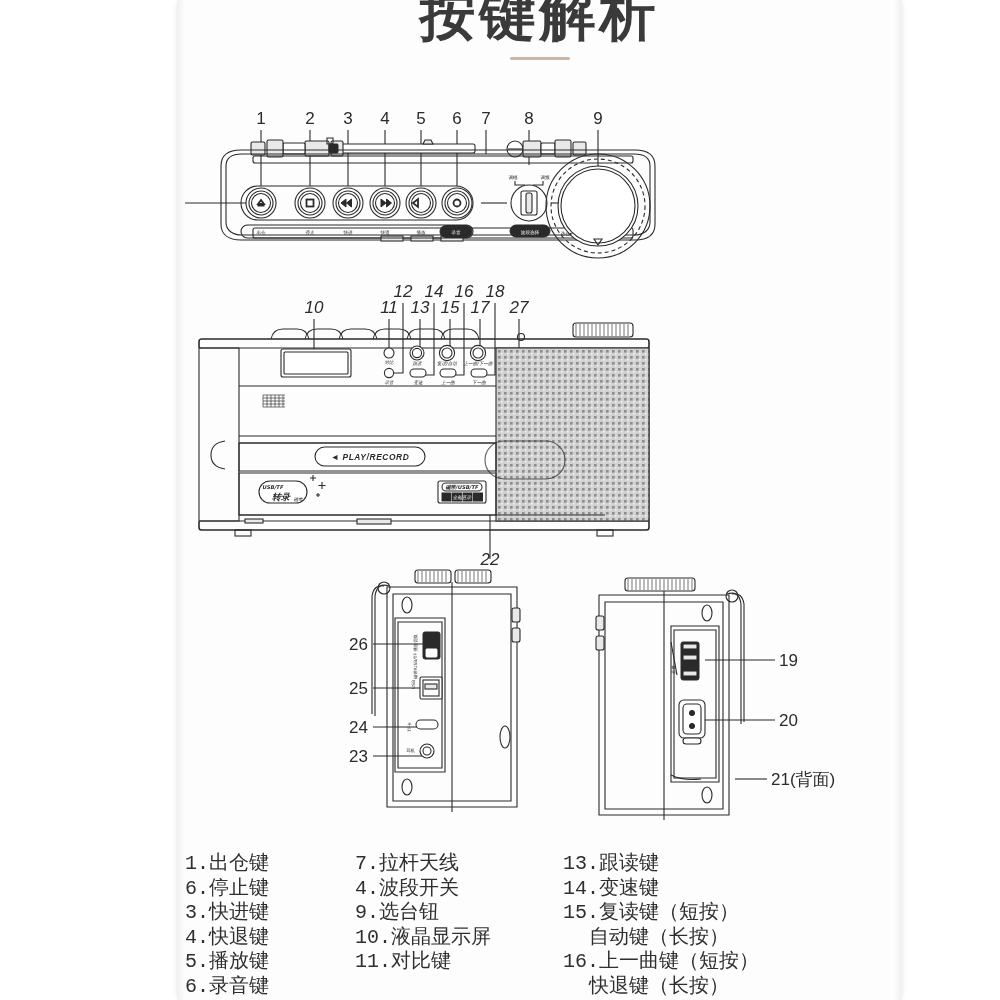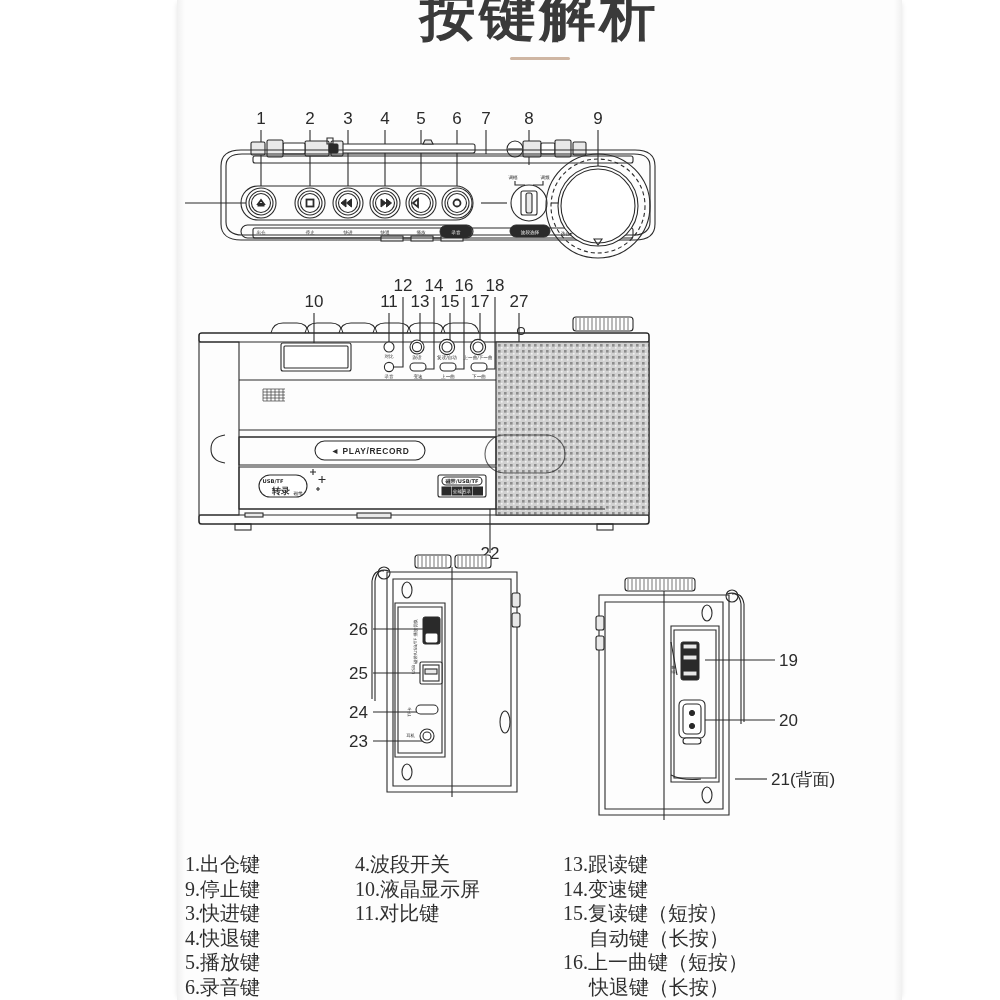--- a/index.html
+++ b/index.html
@@ -81,21 +81,21 @@
   
   #legend {
     position:absolute; left:0; top:852px; width:725px; height:148px;
     overflow:hidden;
   }
   .legcols { display:flex; gap:0; padding-left:8px; }
   .legcol { width:170px; }
   .legcol.c2 { width:208px; }
   .legcol.c3 { width:240px; }
   .legrow {
-    font-family:Liberation Serif, serif;
+    font-family:Liberation Mono, monospace;
     font-size:20px; color:#2f2f2f; line-height:24.5px;
     white-space:nowrap;
   }
   .legrow.ind { padding-left:26px; }
 </style>
 </head>
 <body>
 
 <div id="page">
   <div id="panel">
@@ -234,21 +234,21 @@
           <circle class="ln" cx="413" cy="98" r="52"></circle>
           <circle class="ln" cx="413" cy="98" r="47" stroke-dasharray="4 3" stroke-width="5"></circle>
           <circle class="fillW" cx="413" cy="98" r="40"></circle>
           <circle class="ln" cx="413" cy="98" r="37"></circle>
           <path class="ln" d="M409 131 h8 l-4 6 z" fill="#fff"></path>
           <text class="minilbl" x="382" y="127" text-anchor="middle">选台►</text>
         </g>
       </svg>
     </div>
 
-    <div class="fig" style="left:8px; top:277px; width:710px; height:285px;">
+    <div class="fig" style="left:8px; top:283px; width:710px; height:285px;font-style:italic;">
       <svg width="710" height="285" viewBox="0 0 710 285">
 
         <g>
           <text class="numtxt" x="129" y="30" text-anchor="middle">10</text>
           <text class="numtxt" x="204" y="30" text-anchor="middle">11</text>
           <text class="numtxt" x="218" y="14" text-anchor="middle">12</text>
           <text class="numtxt" x="235" y="30" text-anchor="middle">13</text>
           <text class="numtxt" x="249" y="14" text-anchor="middle">14</text>
           <text class="numtxt" x="265" y="30" text-anchor="middle">15</text>
           <text class="numtxt" x="279" y="14" text-anchor="middle">16</text>
@@ -389,21 +389,21 @@
             <rect class="fillD" x="278" y="210" width="9" height="8"></rect>
             <rect class="fillD" x="288.5" y="210" width="9" height="8"></rect>
             <text class="minilblW" x="277" y="216.4" text-anchor="middle">全能直录</text>
           </g>
           <rect class="fillG" x="172" y="236" width="34" height="5"></rect>
           <rect class="fillG" x="60" y="236" width="18" height="4"></rect>
         </g>
       </svg>
     </div>
 
-    <div class="fig" style="left:150px; top:547px; width:260px; height:265px;">
+    <div class="fig" style="left:150px; top:562px; width:260px; height:265px;">
       <svg width="260" height="265" viewBox="0 0 260 265">
 
         <g>
           <text class="numtxt" x="22" y="88">26</text>
           <text class="numtxt" x="22" y="132">25</text>
           <text class="numtxt" x="22" y="171">24</text>
           <text class="numtxt" x="22" y="200">23</text>
         </g>
         <g class="leader">
           <path d="M46 82  H100"></path>
@@ -513,28 +513,30 @@
           <circle class="fillD" cx="125" cy="156" r="2.6"></circle>
           <rect class="fillW" x="116" y="168" width="18" height="6" rx="3"></rect>
         </g>
       </svg>
     </div>
 
     <div id="legend">
       <div class="legcols">
         <div class="legcol c1">
           <div class="legrow">1.出仓键</div>
-          <div class="legrow">9.停止键</div>
+          <div class="legrow">6.停止键</div>
           <div class="legrow">3.快进键</div>
           <div class="legrow">4.快退键</div>
           <div class="legrow">5.播放键</div>
           <div class="legrow">6.录音键</div>
         </div>
         <div class="legcol c2">
+          <div class="legrow">7.拉杆天线</div>
           <div class="legrow">4.波段开关</div>
+          <div class="legrow">9.选台钮</div>
           <div class="legrow">10.液晶显示屏</div>
           <div class="legrow">11.对比键</div>
         </div>
         <div class="legcol c3">
           <div class="legrow">13.跟读键</div>
           <div class="legrow">14.变速键</div>
           <div class="legrow">15.复读键（短按）</div>
           <div class="legrow ind">自动键（长按）</div>
           <div class="legrow">16.上一曲键（短按）</div>
           <div class="legrow ind">快退键（长按）</div>

